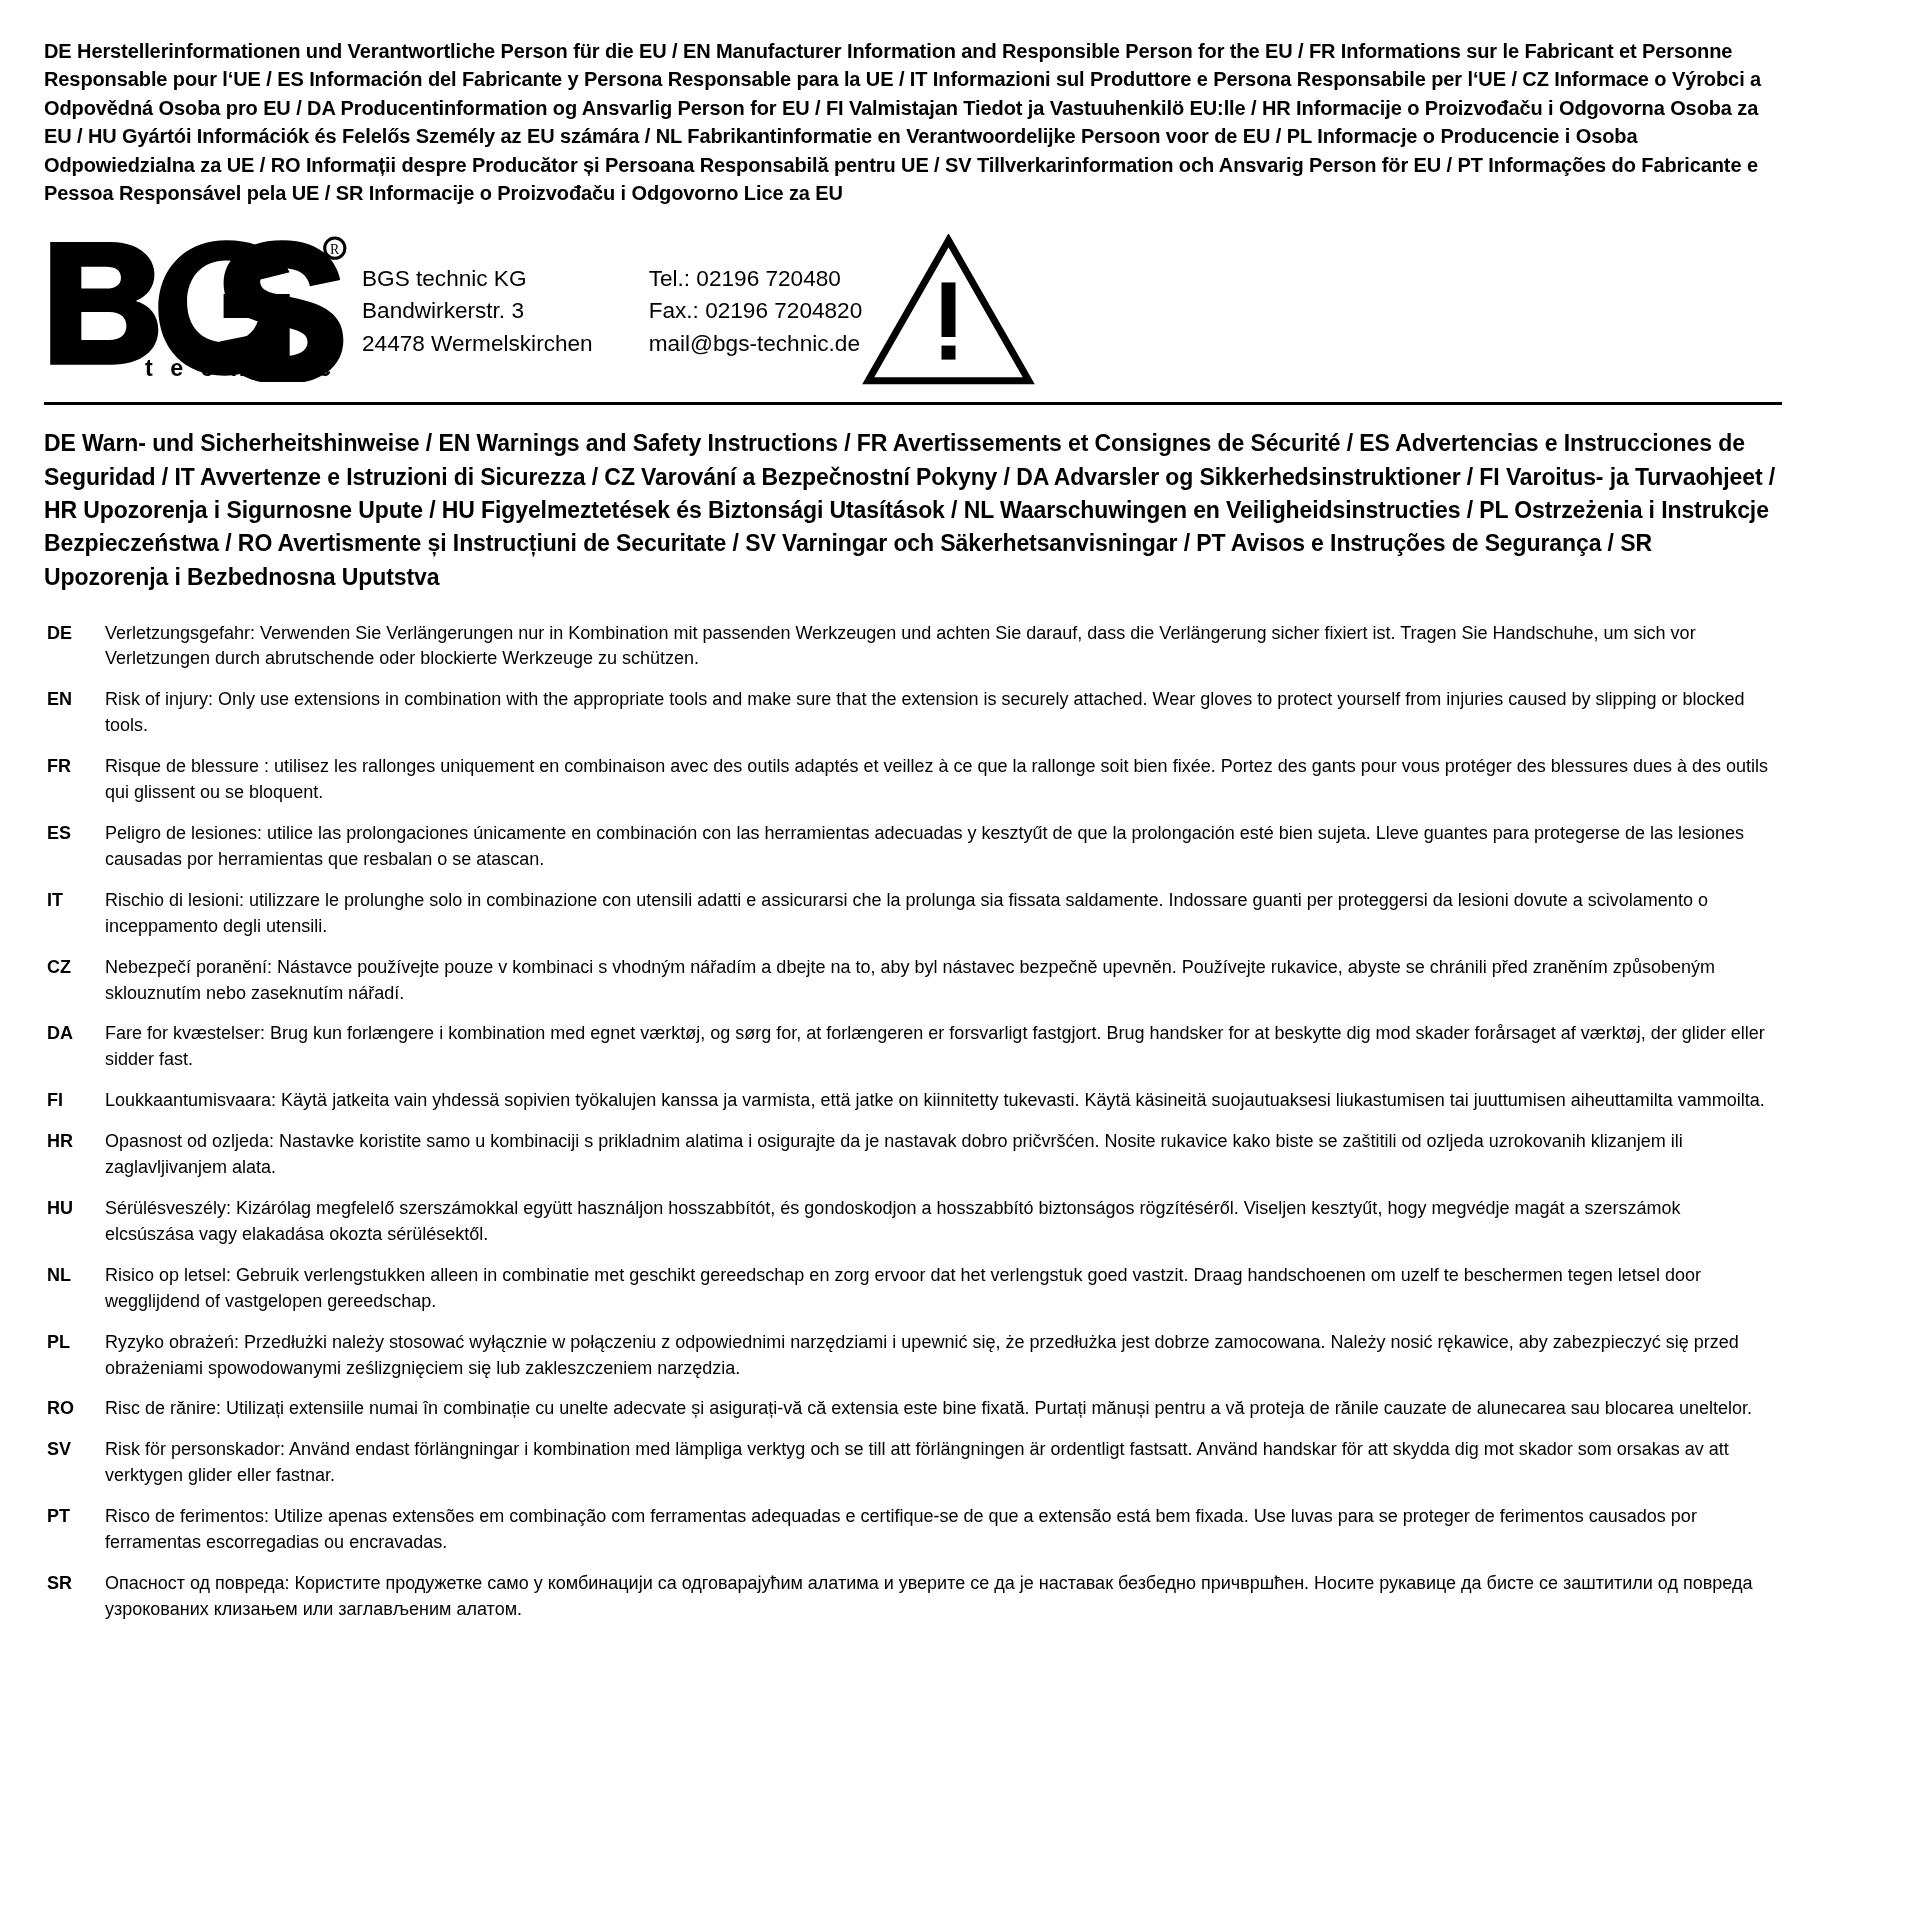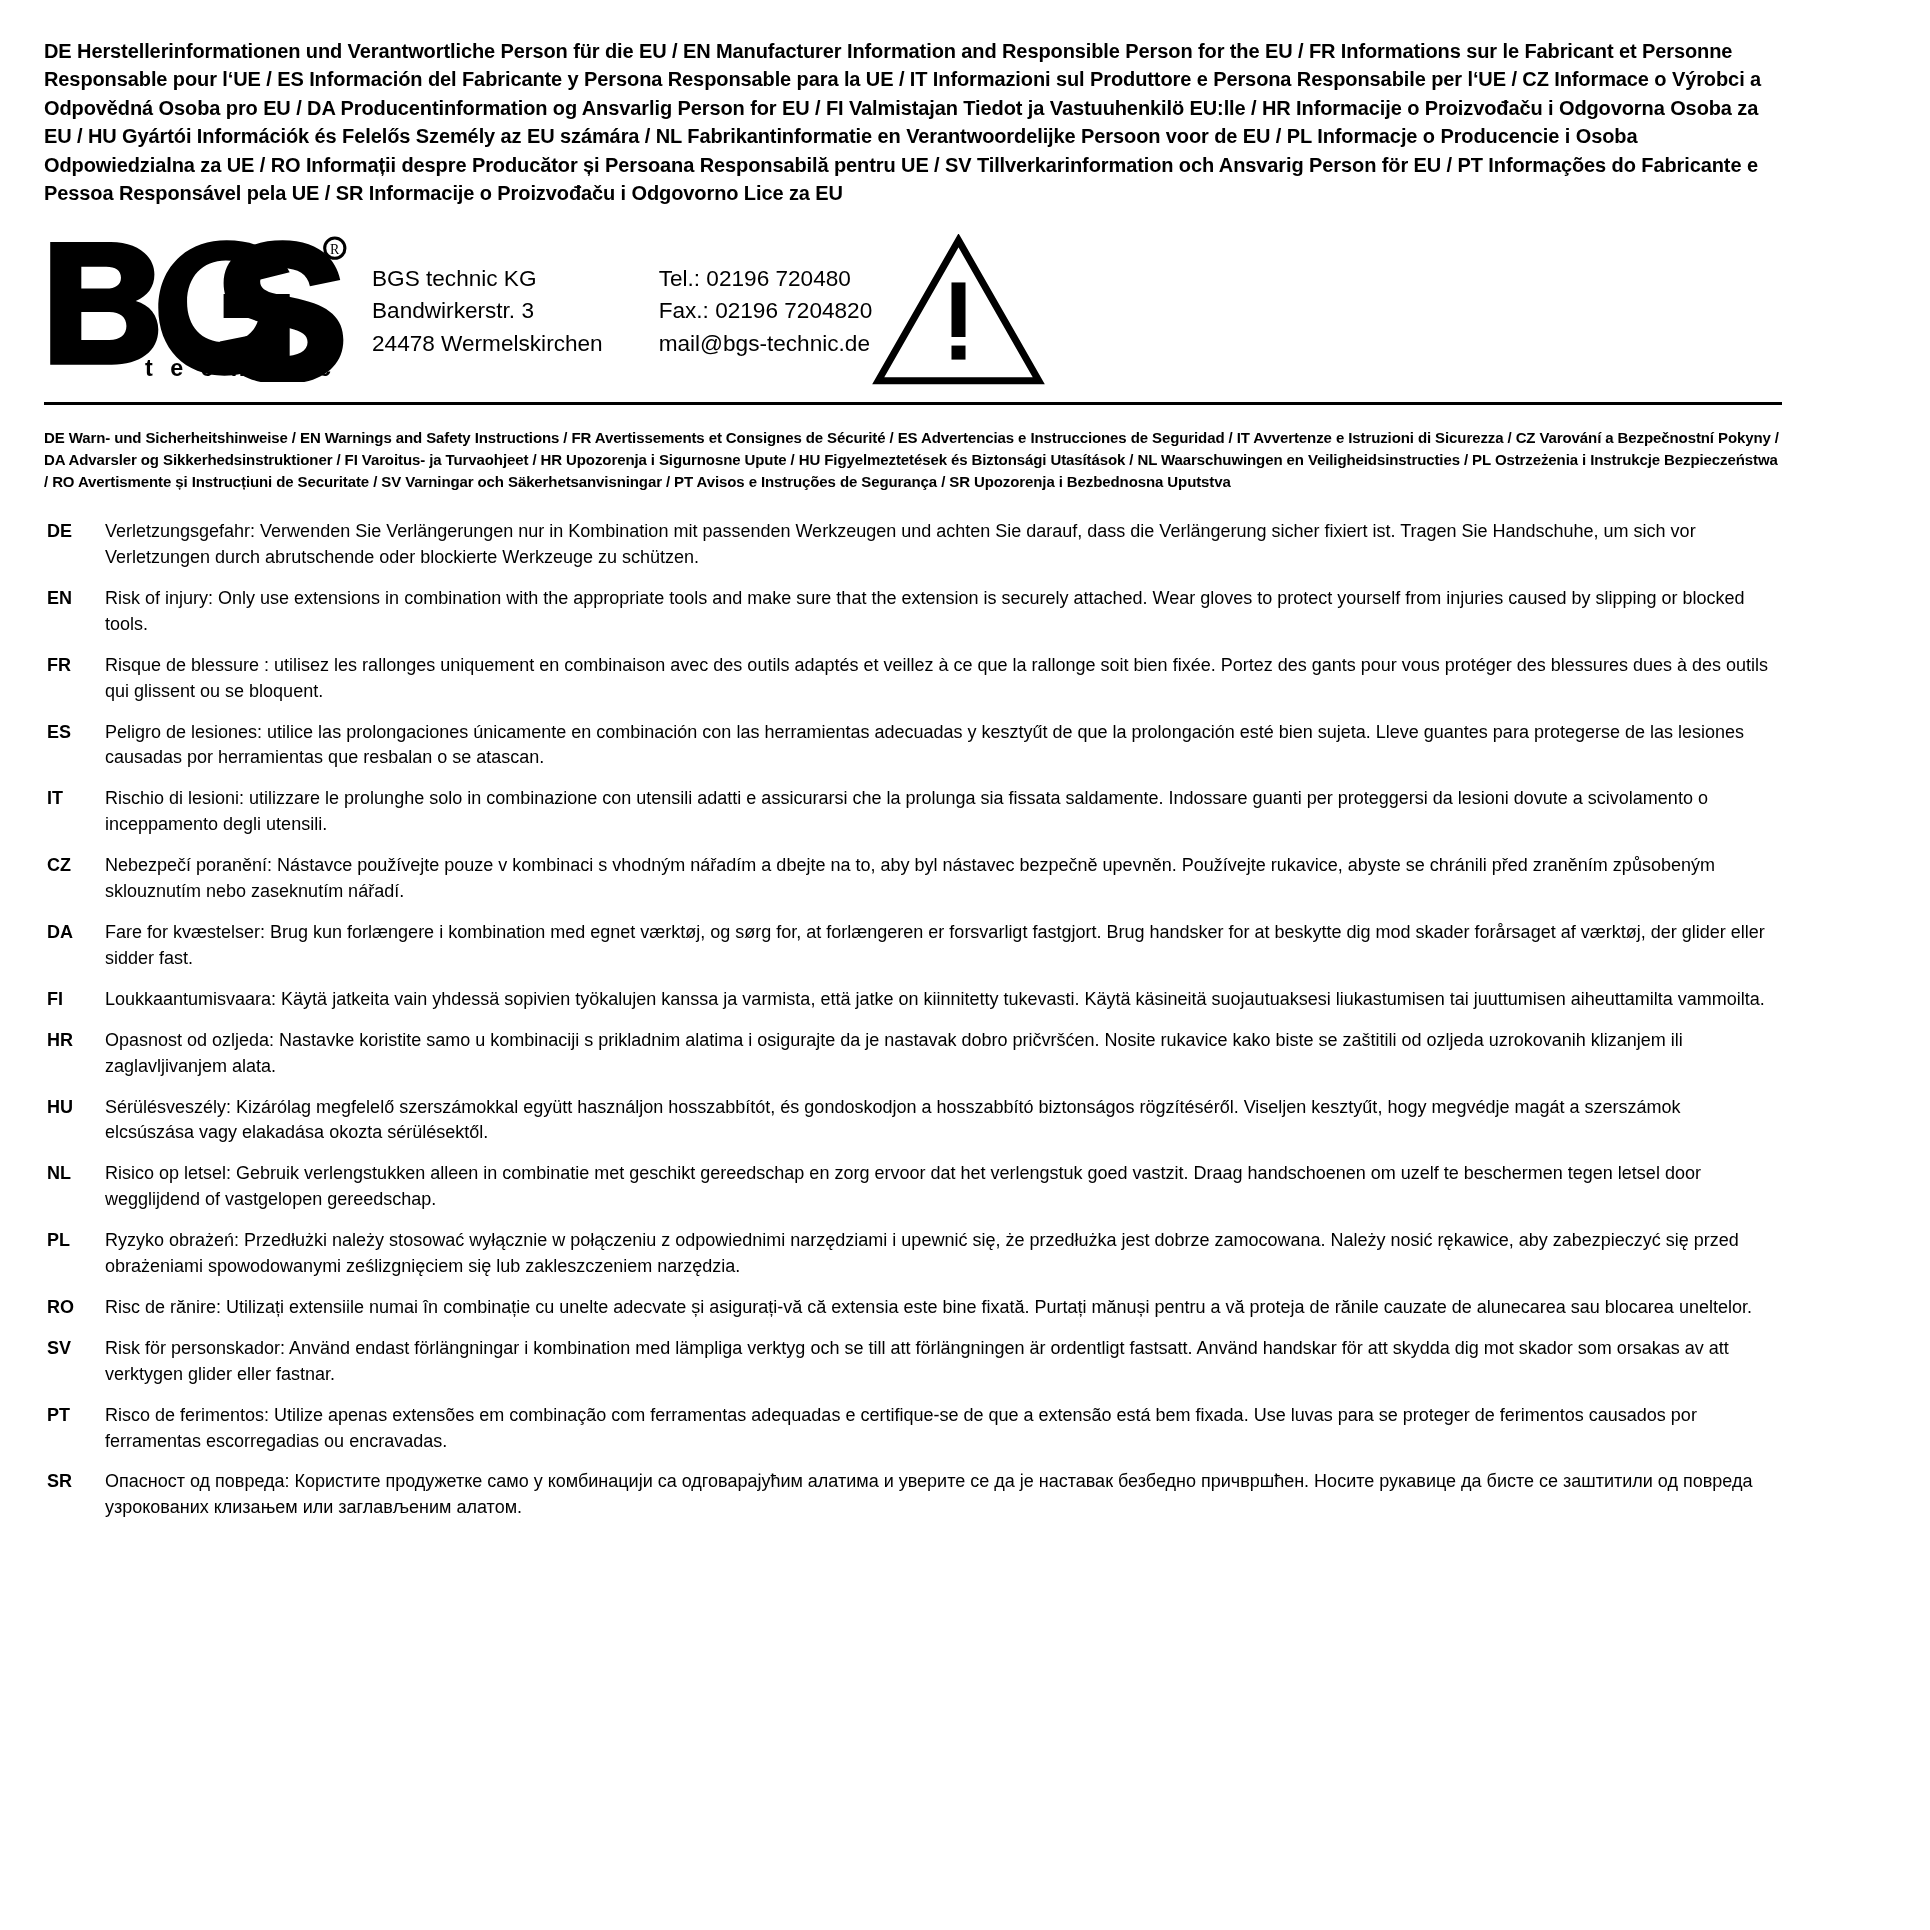--- a/index.html
+++ b/index.html
@@ -47,21 +47,21 @@
     flex: 0 0 311px;
     position: relative;
     height: 148px;
   }
   .logo svg { display: block; }
 
   .addr {
     flex: 0 0 auto;
     font-size: 22.6px;
     line-height: 1.45;
-    margin-left: 17px;
+    margin-left: 7px;
     padding-top: 7.8px;
   }
   .contact {
     flex: 0 0 auto;
     font-size: 22.6px;
     line-height: 1.45;
     margin-left: 56px;
     padding-top: 7.8px;
   }
   .website {
@@ -75,21 +75,21 @@
   .warn-tri {
     flex: 0 0 auto;
     width: 179px;
     padding-top: 4.7px;
     padding-right: 4.7px;
   }
   .warn-tri svg { display: block; }
 
   
   .sub-heading {
-    font-size: 15px;
+    font-size: 23px;
     font-weight: bold;
     line-height: 1.45;
     letter-spacing: -0.1px;
     margin: 0 0 26.5px 0;
   }
 
   
   .rows {
     margin-top: 3.1px;
   }

